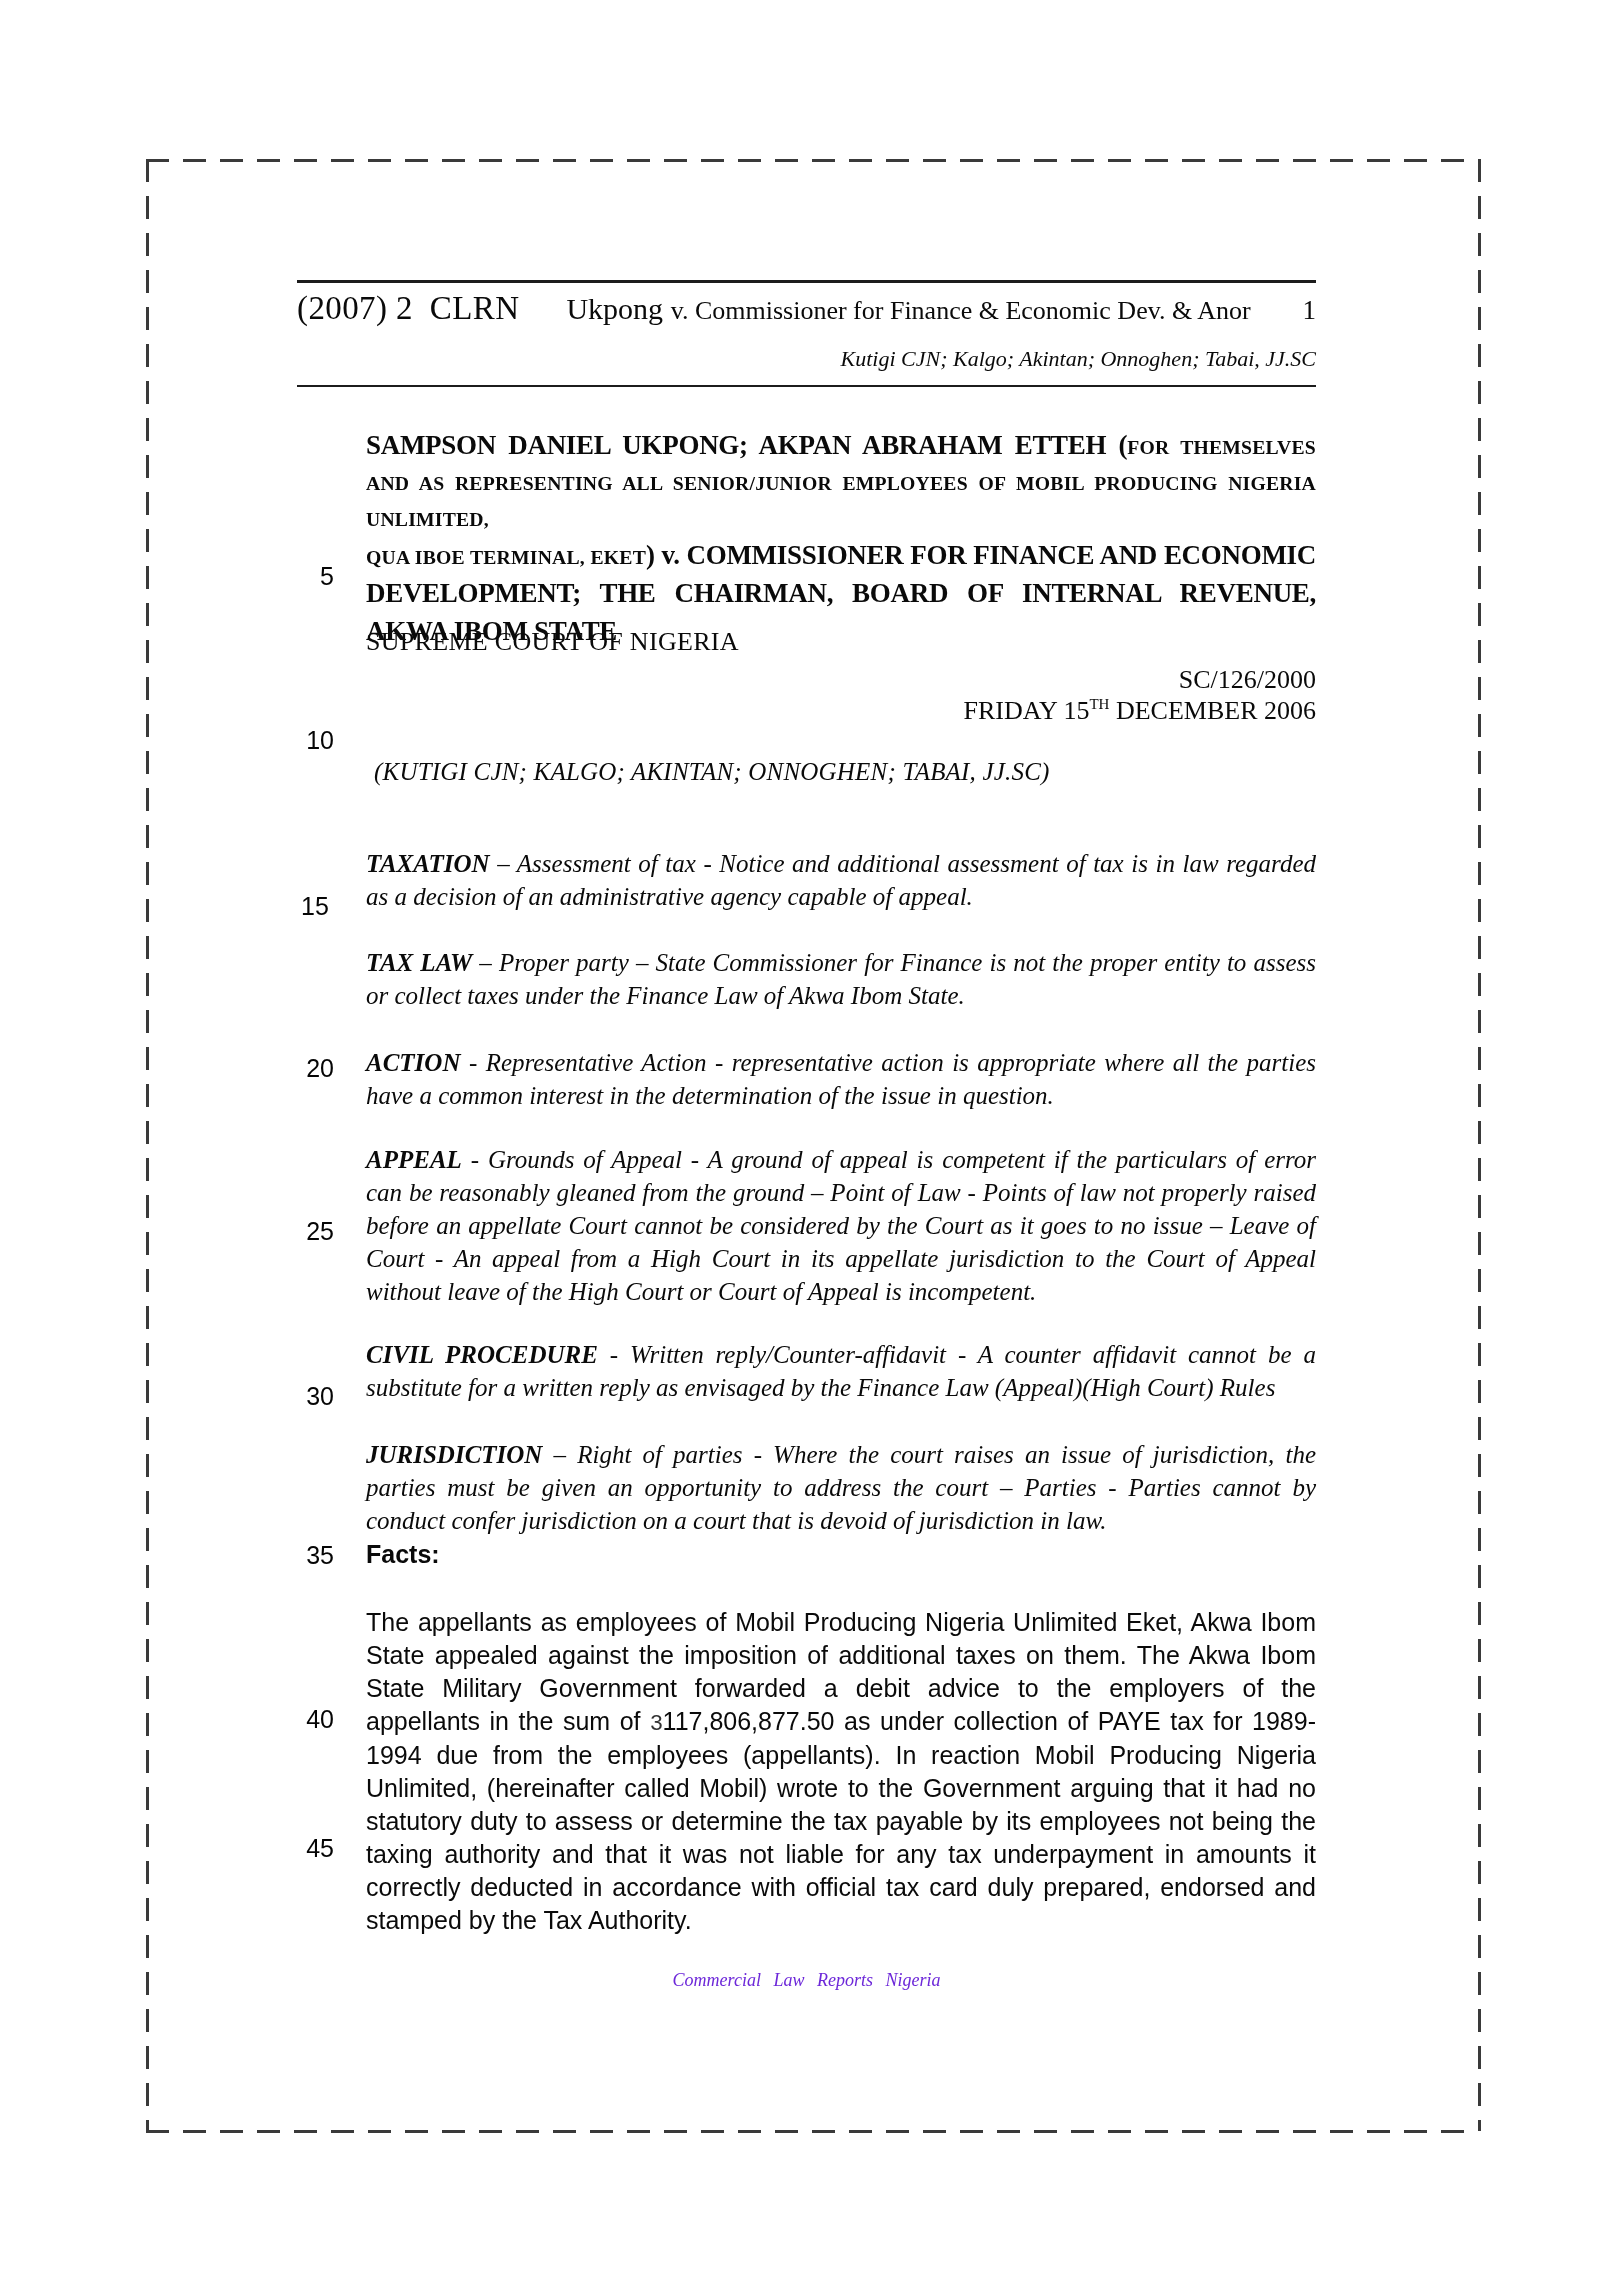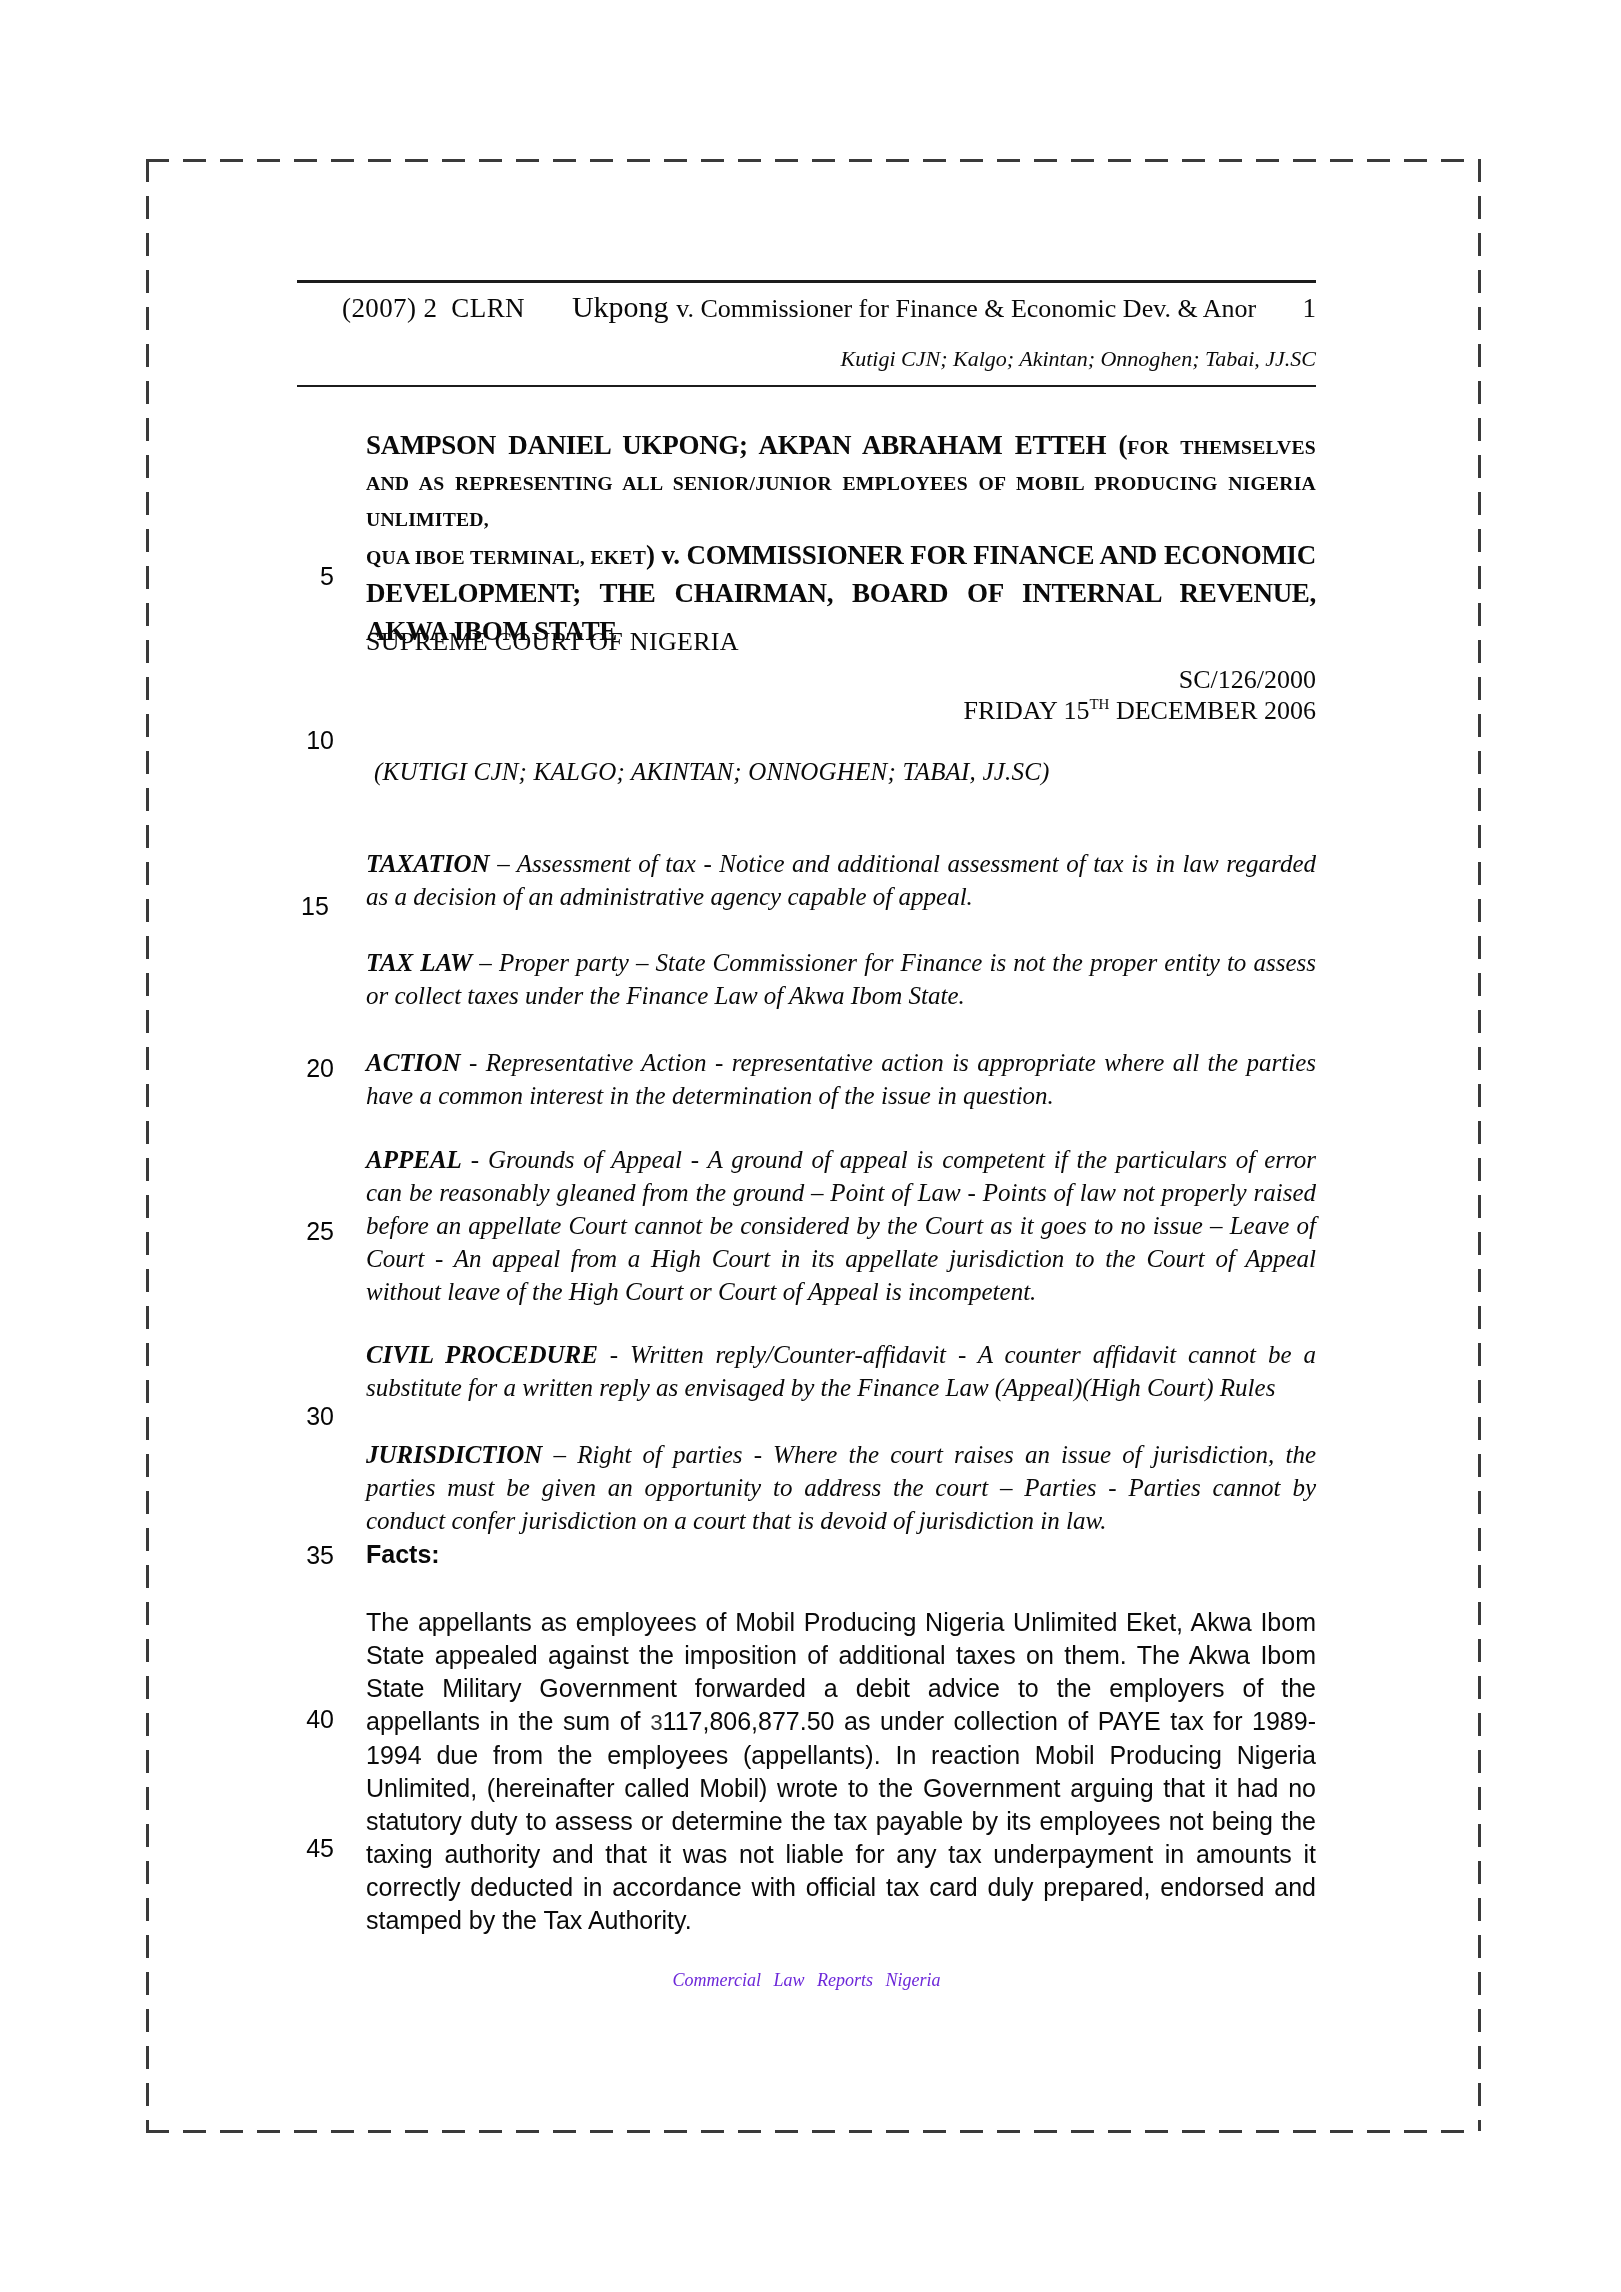--- a/index.html
+++ b/index.html
@@ -21,21 +21,21 @@
   .bd-right{left:1478px;top:159px;height:1972px;}
 
   .rule{position:absolute;left:297px;width:1019px;background:#1c1c1c;}
   .rule1{top:280px;height:2.7px;}
   .rule2{top:385px;height:1.8px;}
 
   .header-row{
     position:absolute;left:297px;top:290px;width:1019px;
     display:flex;align-items:baseline;white-space:nowrap;
   }
-  .citation{font-size:27px;letter-spacing:0.4px;margin-left:45px;}
+  .citation{font-size:33px;letter-spacing:0.4px;}
   .case-short{margin-left:47px;flex:1 1 auto;}
   .cs-name{font-size:30px;}
   .cs-rest{font-size:26px;}
   .pageno{font-size:27px;margin-left:10.7px;}
 
   .judges-line{
     position:absolute;left:297px;top:346px;width:1019px;
     text-align:right;font-style:italic;font-size:22px;
   }
 
@@ -73,21 +73,21 @@
     font-family:"Liberation Sans", sans-serif;font-size:25px;line-height:33px;
     text-align:justify;
   }
   .naira{font-size:22.4px;color:#333;}
 
   .line-no{
     position:absolute;left:296px;width:38px;text-align:right;
     font-family:"Liberation Sans", sans-serif;font-size:25px;color:#050505;
   }
   .ln-5{top:562px;}  .ln-10{top:726px;} .ln-15{top:892px;text-align:center;}
-  .ln-20{top:1054px;}.ln-25{top:1217px;}.ln-30{top:1382px;margin-top:20px;}
+  .ln-20{top:1054px;}.ln-25{top:1217px;}.ln-30{top:1382px;}
   .ln-35{top:1541px;}.ln-40{top:1705px;}.ln-45{top:1834px;}
 
   .footer{
     position:absolute;left:297px;top:1970px;width:1019px;
     text-align:center;font-style:italic;font-size:18px;word-spacing:8px;color:#6d28d9;
   }
 </style>
 </head>
 <body>
 

